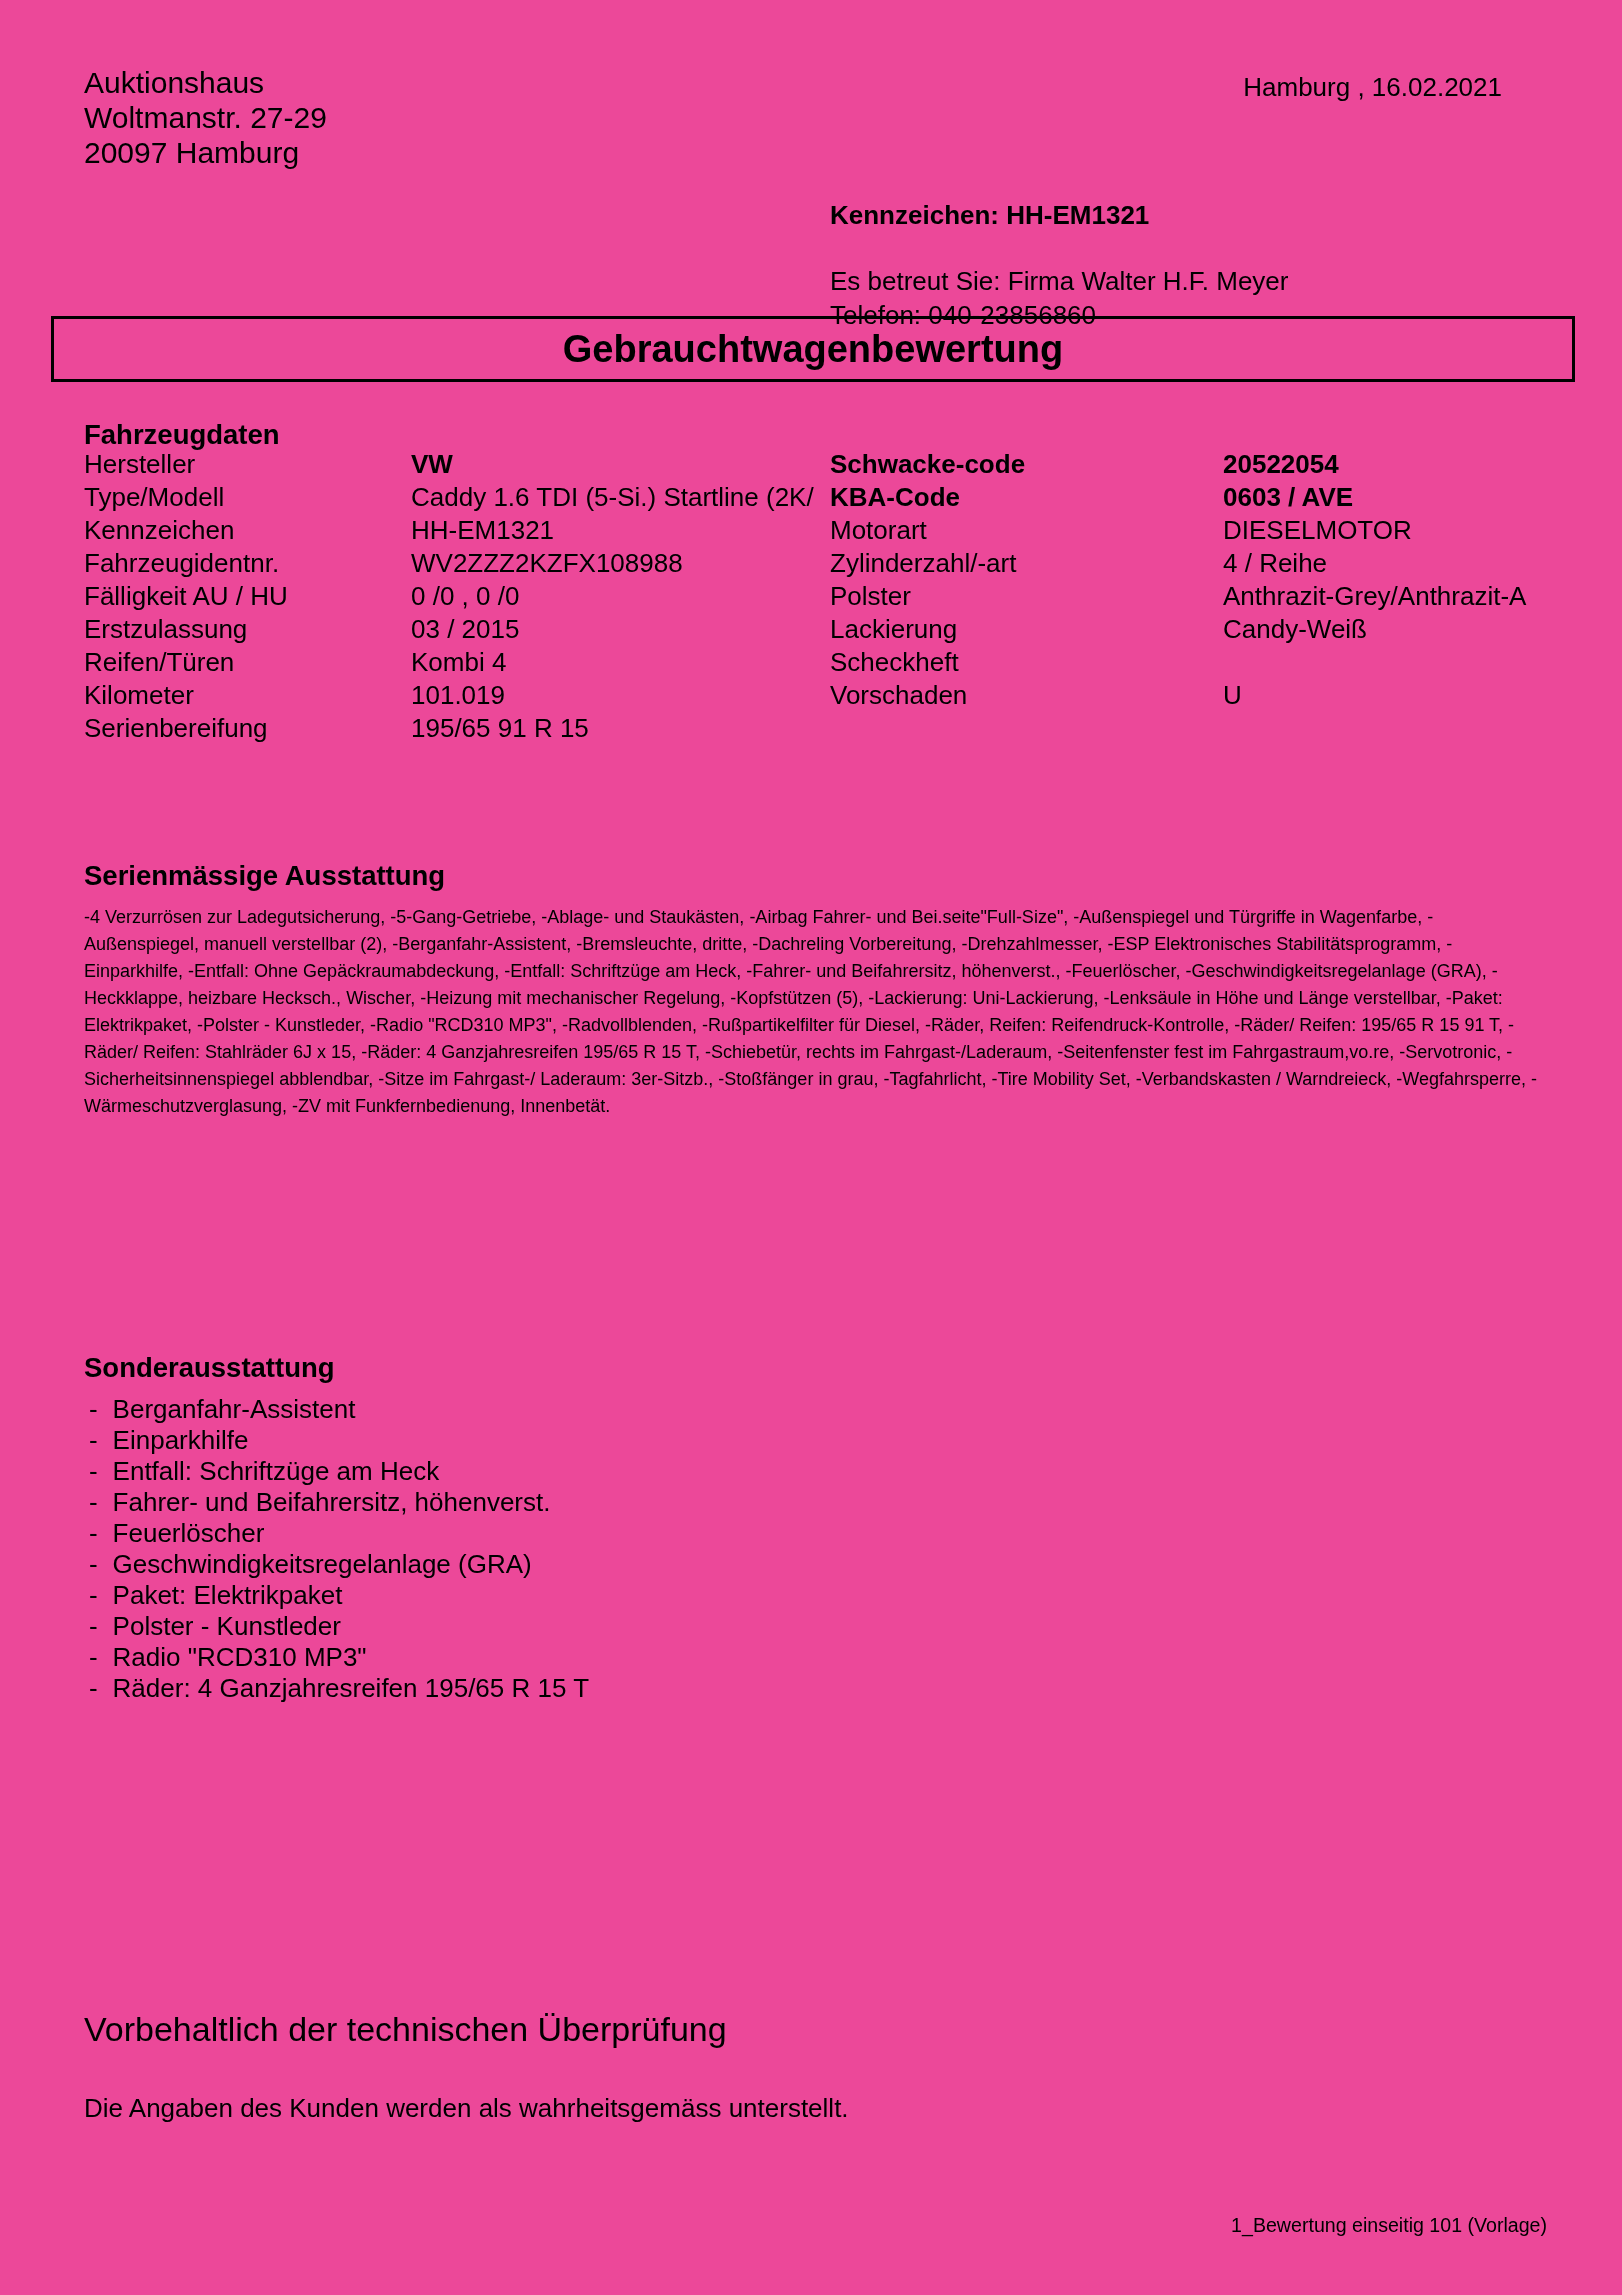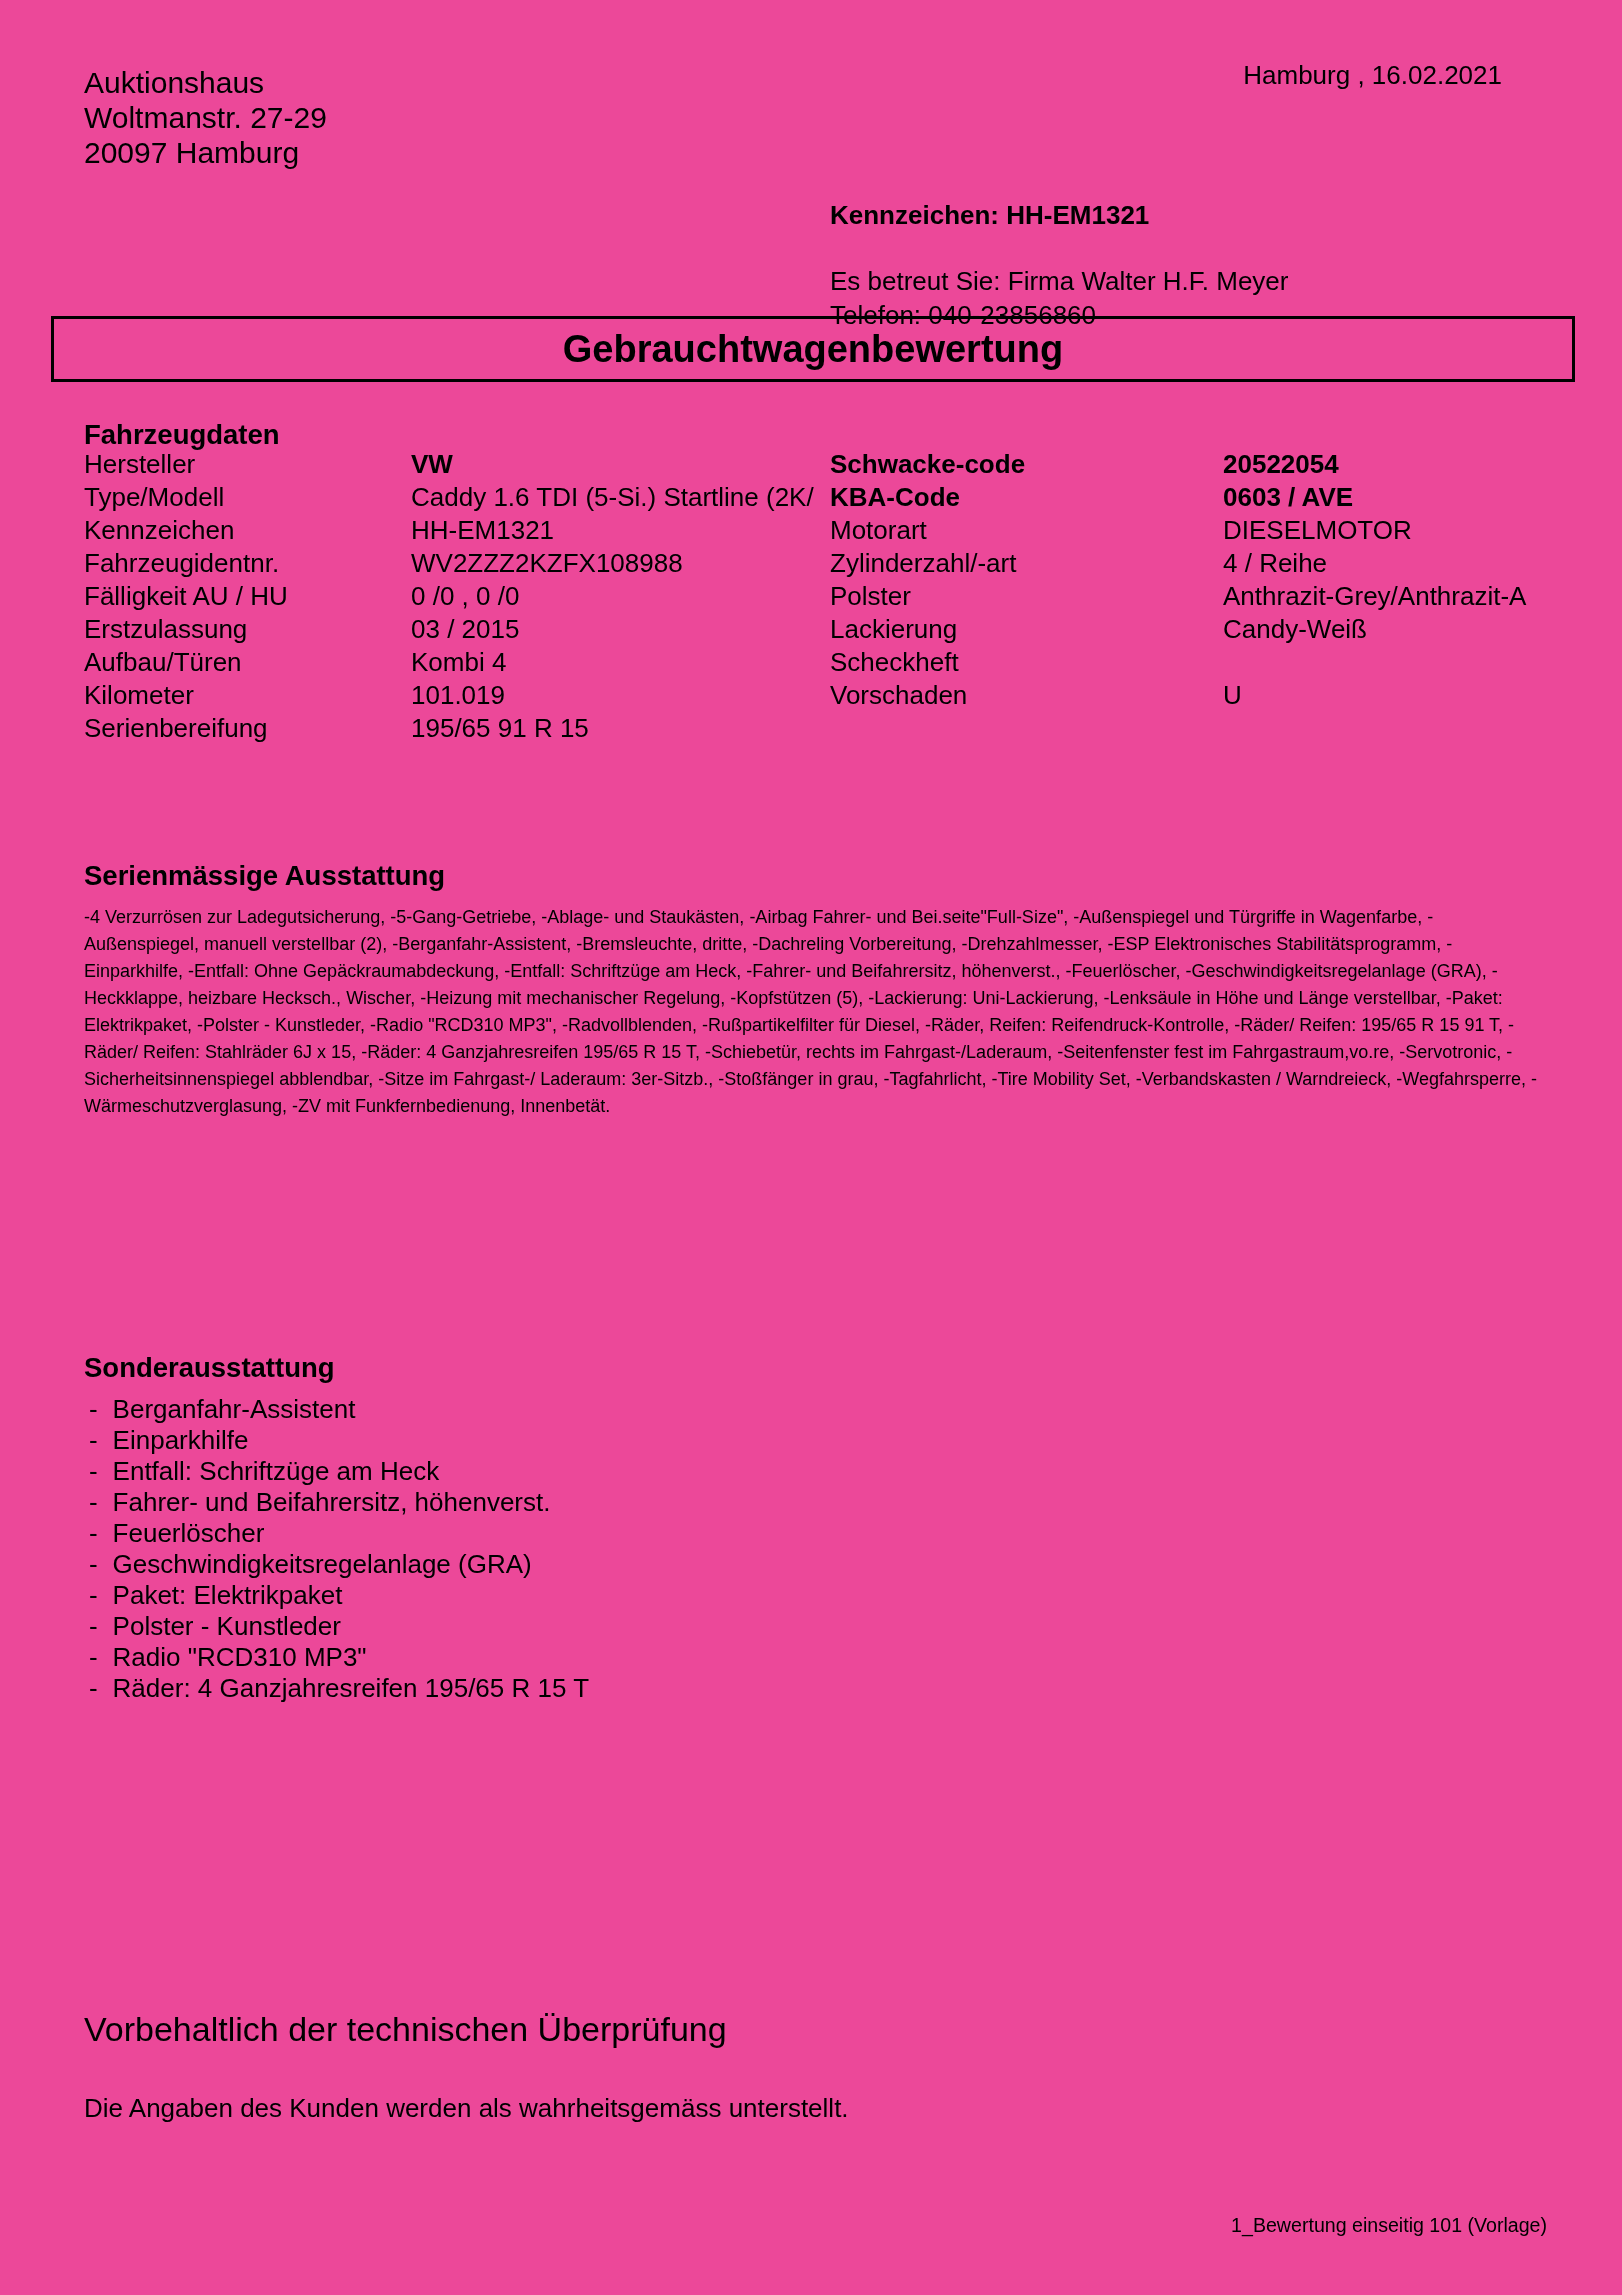--- a/index.html
+++ b/index.html
@@ -9,21 +9,21 @@
     background:#ec4899;
     color:#000000;
     font-family:"Liberation Sans", sans-serif;
     overflow:hidden;
   }
   .abs { position:absolute; }
   .bold { font-weight:bold; }
 
   .sender { left:84px; top:65px; font-size:30px; line-height:35px; }
 
-  .date-line { right:120px; top:60px; font-size:26px; }
+  .date-line { right:120px; top:72px; font-size:26px; }
 
   .kennzeichen { left:830px; top:200px; font-size:26px; font-weight:bold; }
   .betreut     { left:830px; top:266px; font-size:26px; font-weight:normal; }
   .telefon     { left:830px; top:300px; font-size:26px; }
 
   .title-box {
     left:51px; top:316px;
     width:1518px; height:60px;
     border:3.3px solid #000;
     display:flex; align-items:center; justify-content:center;
@@ -99,21 +99,21 @@
     </div>
     <div class="vrow">
       <span class="lbl">Fälligkeit AU / HU</span>
       <span class="val">0 /0 , 0 /0</span>
     </div>
     <div class="vrow">
       <span class="lbl">Erstzulassung</span>
       <span class="val">03 / 2015</span>
     </div>
     <div class="vrow">
-      <span class="lbl">Aufbau/Türen</span>
+      <span class="lbl">Reifen/Türen</span>
       <span class="val">Kombi 4</span>
     </div>
     <div class="vrow">
       <span class="lbl">Kilometer</span>
       <span class="val">101.019</span>
     </div>
     <div class="vrow">
       <span class="lbl">Serienbereifung</span>
       <span class="val">195/65 91 R 15</span>
     </div>

